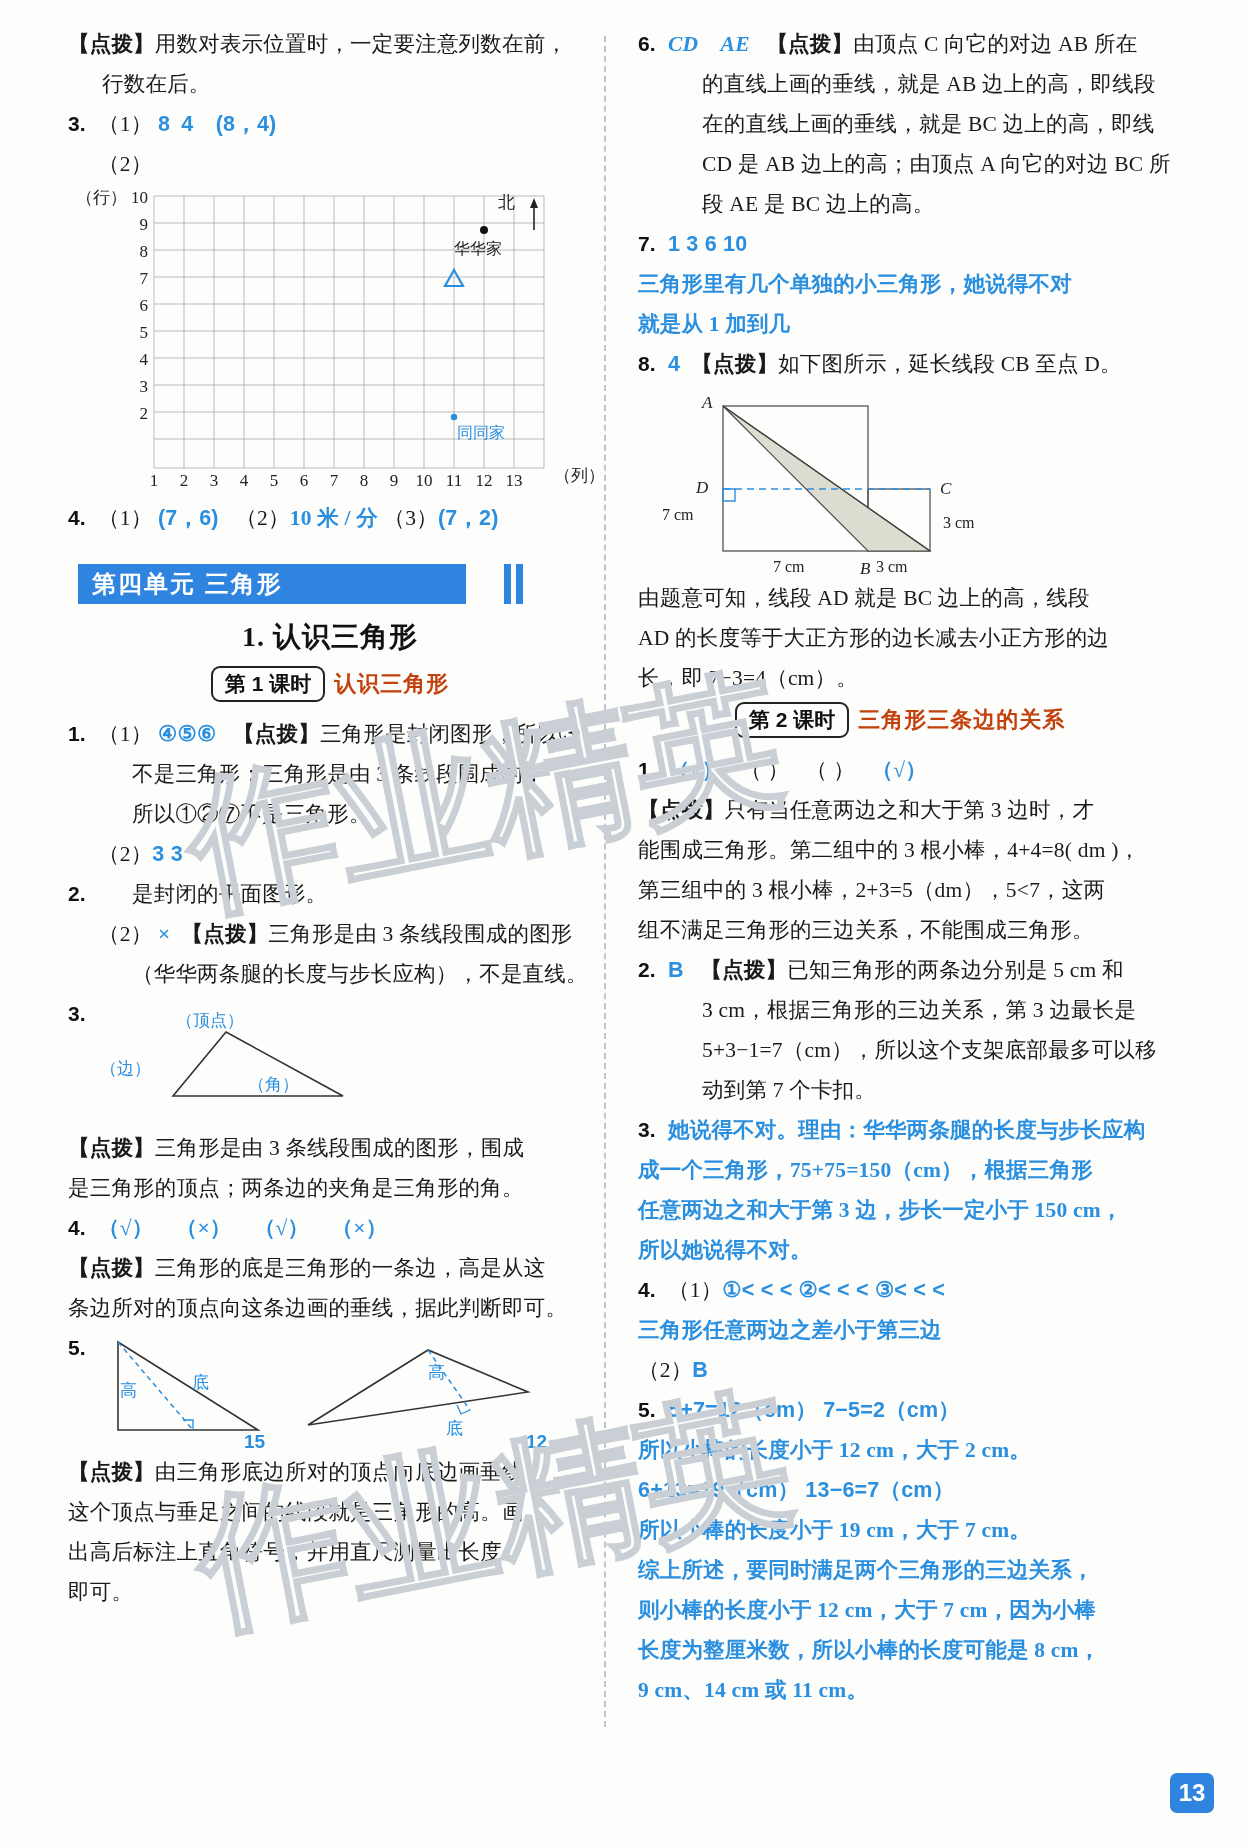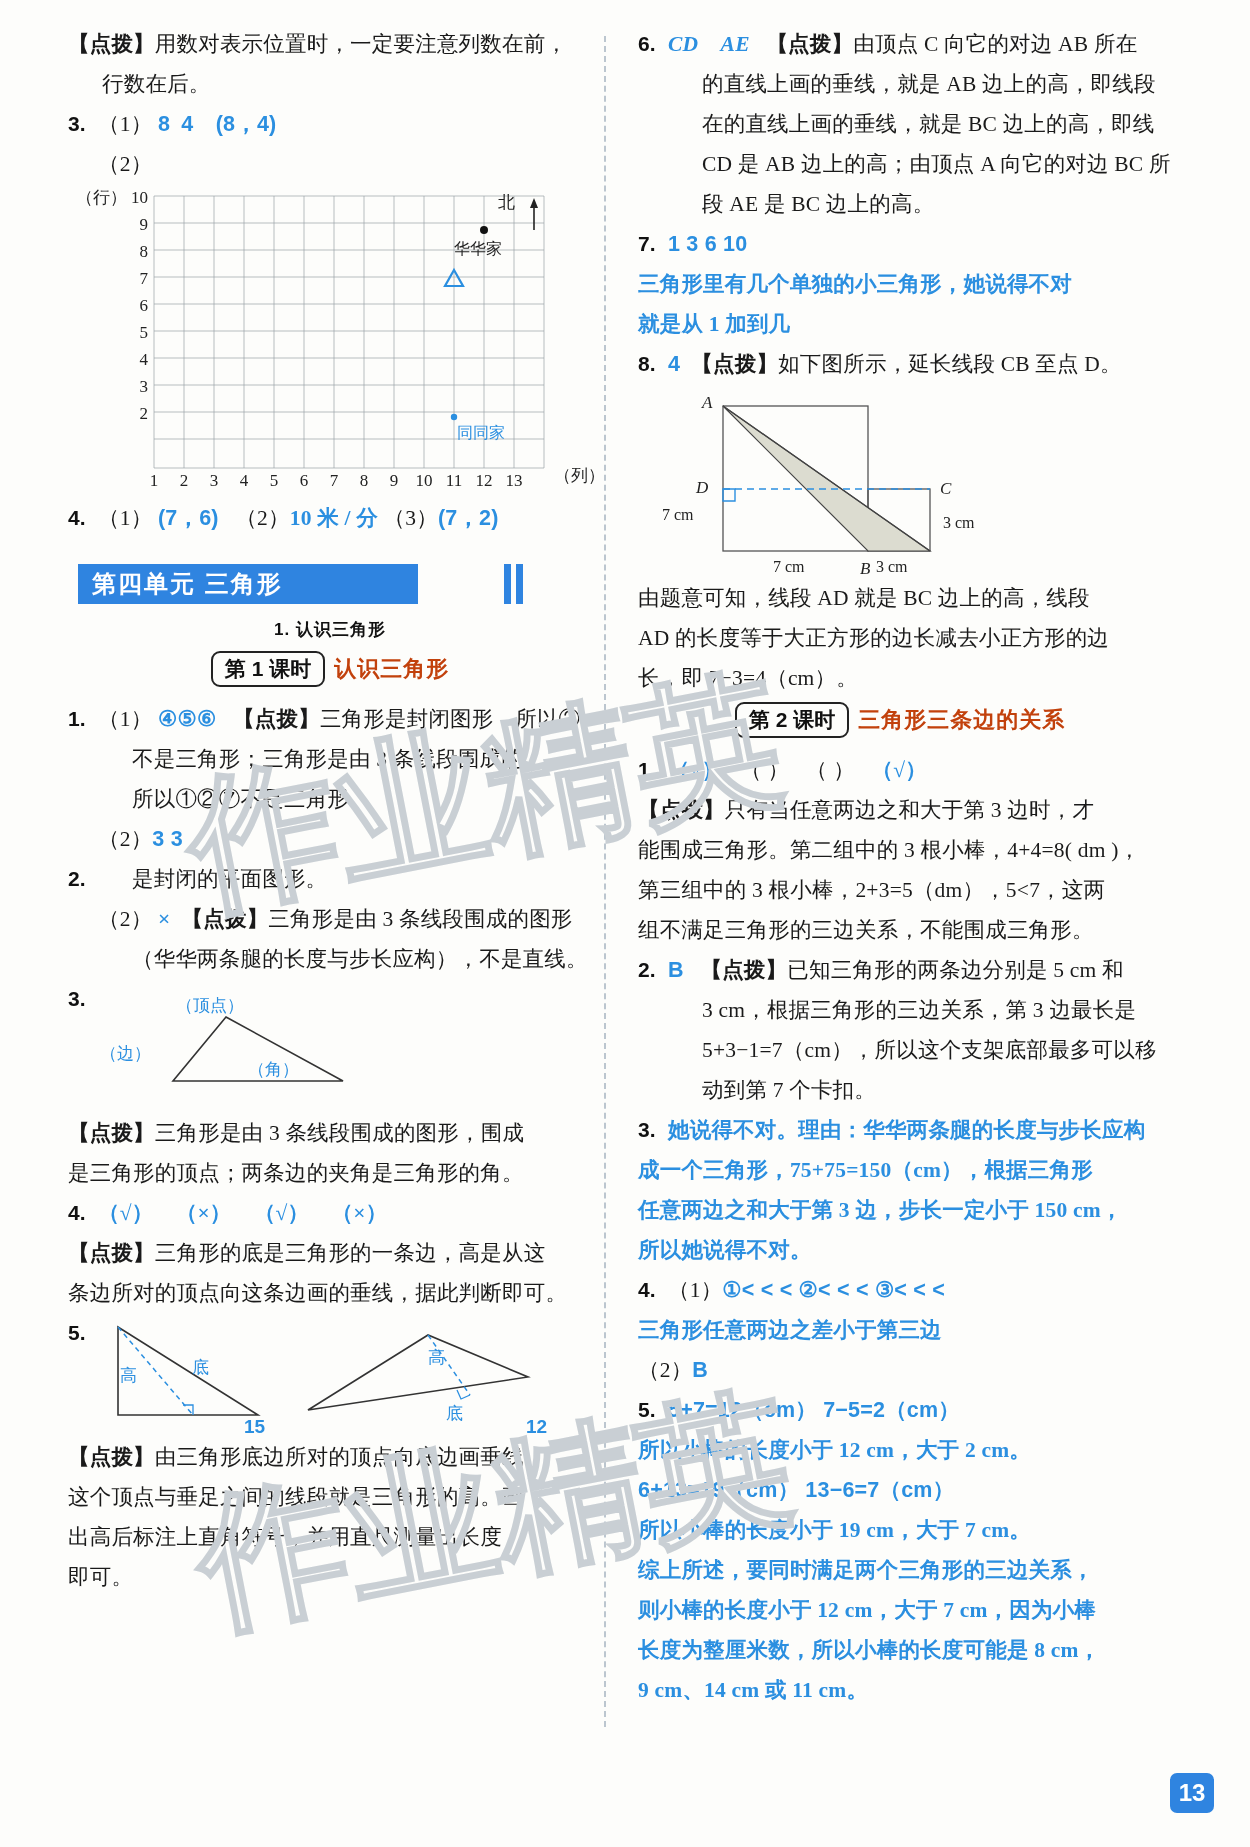--- a/index.html
+++ b/index.html
@@ -28,32 +28,32 @@
   .num{font-family:"Liberation Sans",sans-serif;font-weight:bold;font-size:21px;color:#111;}
   .dianbo{font-family:"Liberation Sans",sans-serif;font-weight:bold;}
   .ital{font-style:italic;font-family:"Liberation Serif",serif;}
   .q{display:flex;align-items:flex-start;}
   .q > .num{width:30px;flex:0 0 30px;line-height:40px;}
   .q > .body{flex:1 1 auto;}
 
   
   .banner-wrap{position:relative;height:46px;margin:26px 0 6px 0;}
   .banner{
-    position:absolute;left:10px;top:0;width:340px;height:40px;
+    position:absolute;left:10px;top:0;width:388px;height:40px;
     background:#2f84e0;display:flex;align-items:center;
   }
   .banner span{
     color:#fff;font-family:"Liberation Sans",sans-serif;font-weight:bold;
     font-size:24px;padding-left:14px;letter-spacing:2px;
   }
   .banner-bars{position:absolute;left:436px;top:0;display:flex;gap:5px;}
   .banner-bars i{display:block;width:7px;height:40px;background:#2f84e0;}
   .sec-title{
-    text-align:center;font-family:Liberation Sans, sans-serif;
-    font-weight:bold;font-size:17px;color:#111;margin:8px 0 10px 0;letter-spacing:1px;
+    text-align:center;font-family:Liberation Serif, serif;
+    font-weight:bold;font-size:28px;color:#111;margin:8px 0 10px 0;letter-spacing:1px;
   }
   .lesson{display:flex;justify-content:center;align-items:center;gap:9px;margin:4px 0 12px 0;}
   .lesson .chip{
     border:2px solid #222;border-radius:9px;padding:2px 12px;
     font-family:"Liberation Sans",sans-serif;font-weight:bold;font-size:21px;color:#111;
   }
   .lesson .ltxt{font-family:"Liberation Sans",sans-serif;font-weight:bold;font-size:22px;color:#c2410c;letter-spacing:1px;}
 
   
   .gridbox{position:relative;height:300px;margin:2px 0 4px 0;}

